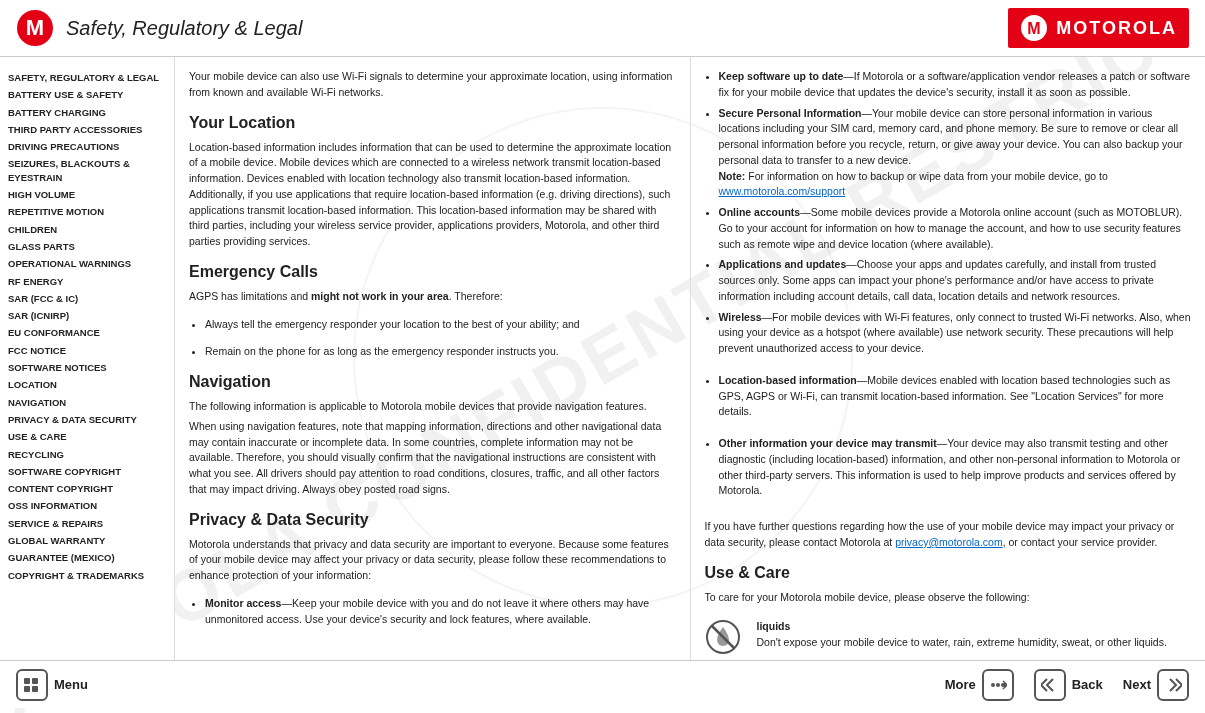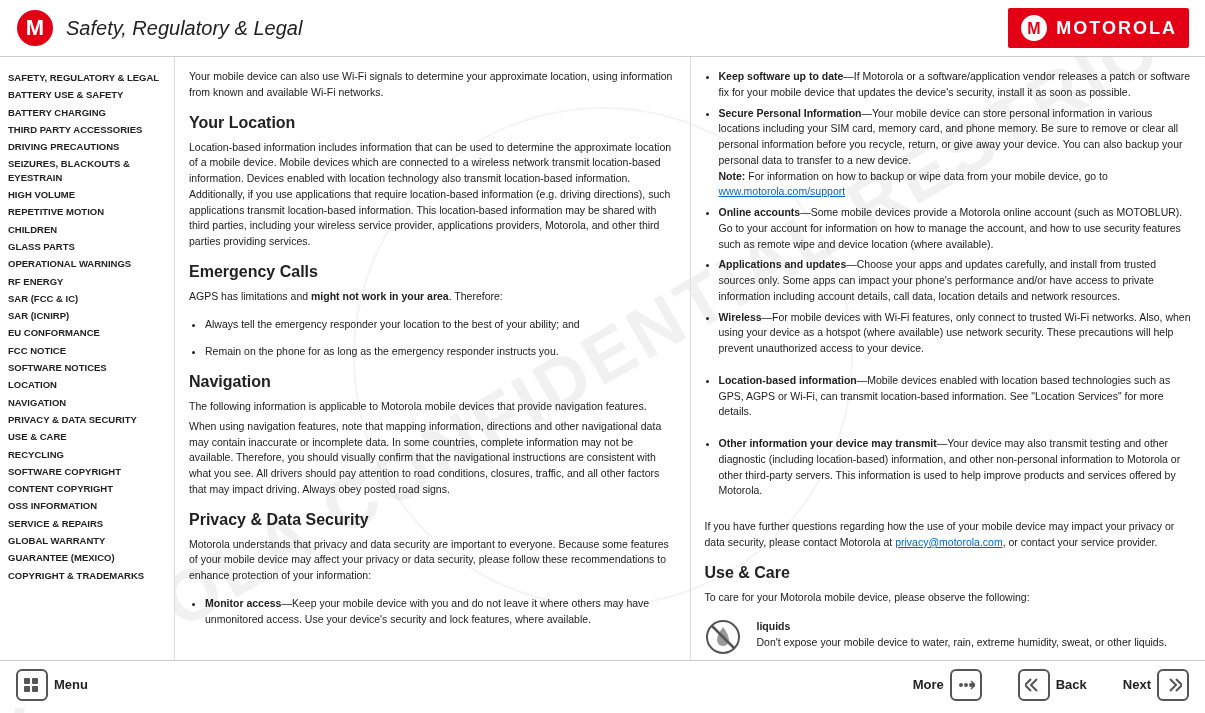--- a/index.html
+++ b/index.html
@@ -244,21 +244,21 @@
       border: 2px solid #555;
       border-radius: 6px;
       display: flex;
       align-items: center;
       justify-content: center;
       font-size: 14px;
     }
     .footer-right {
       display: flex;
       align-items: center;
-      gap: 36px;
+      gap: 20px;
     }
     .footer-nav-btn {
       display: flex;
       align-items: center;
       gap: 6px;
       cursor: pointer;
       font-size: 13px;
       font-weight: bold;
       color: #222;
       border: none;

